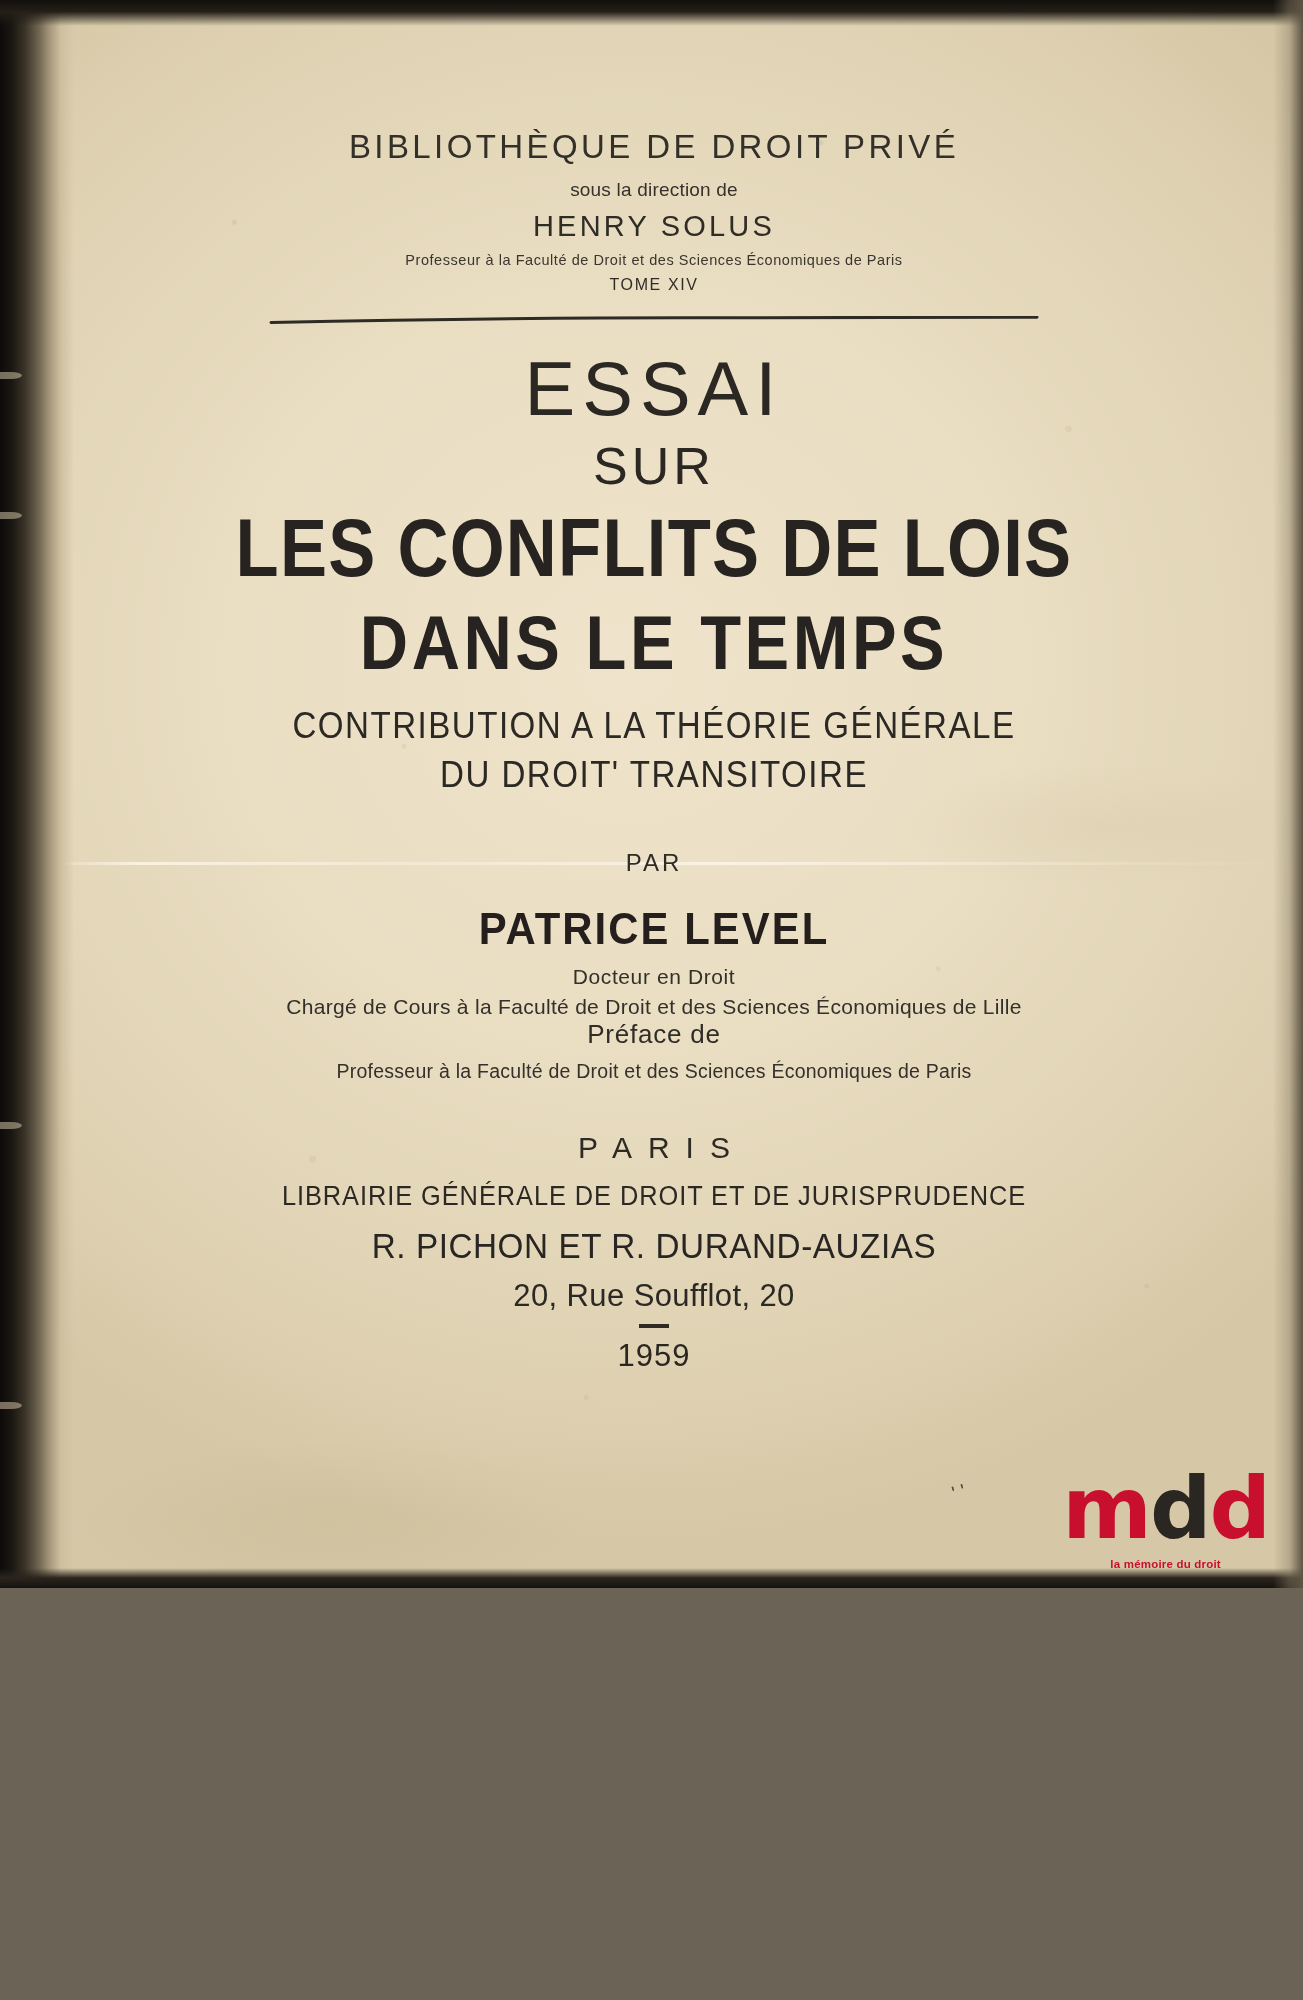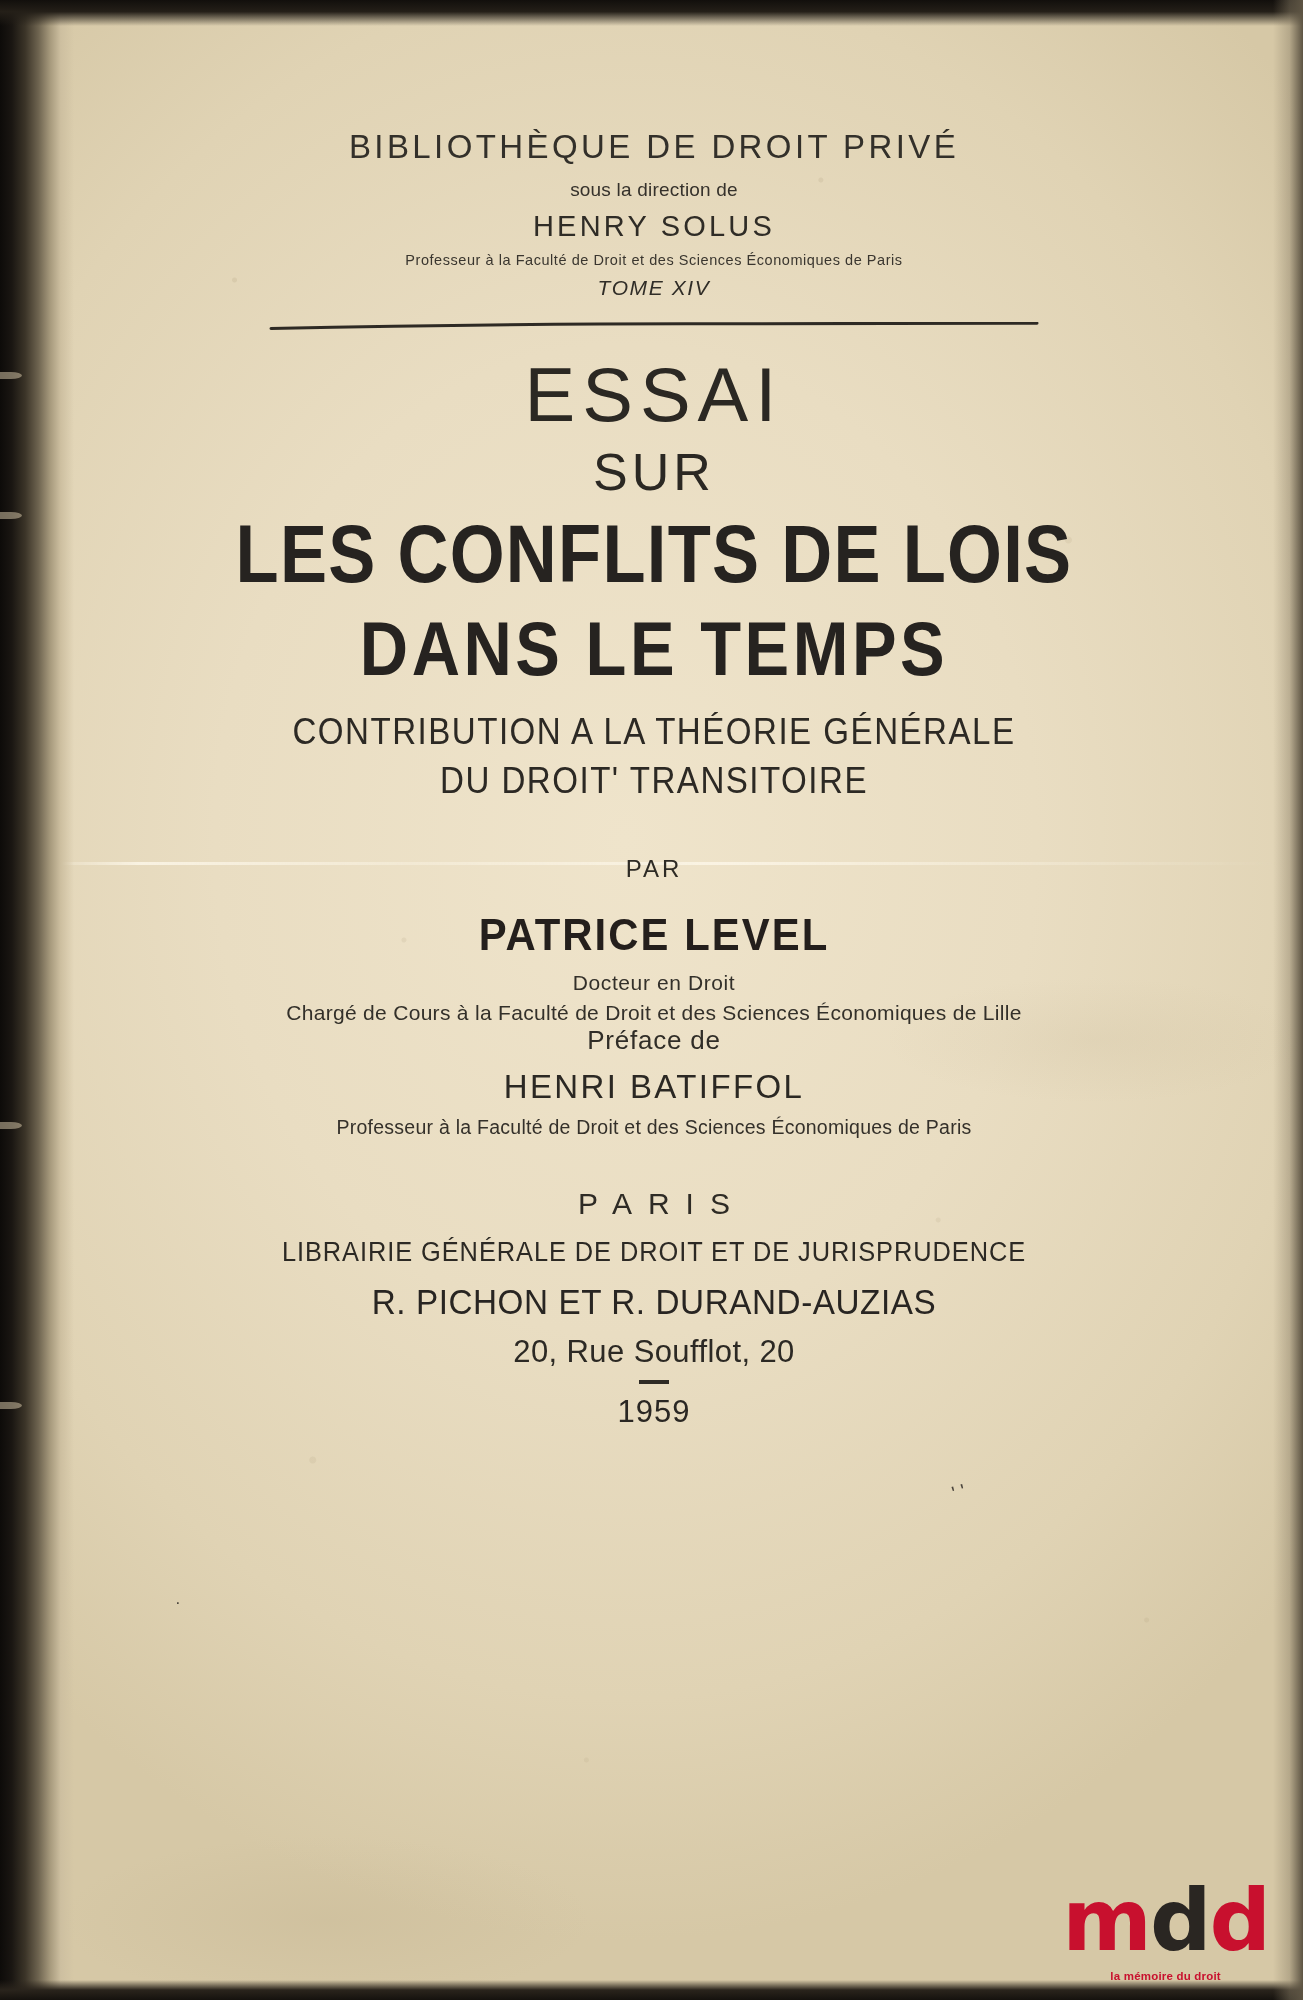--- a/index.html
+++ b/index.html
@@ -8,21 +8,21 @@
     padding: 0;
     background: #6b6355;
   }
   body {
     font-family: "Liberation Sans", sans-serif;
   }
 
   .page {
     position: relative;
     width: 1303px;
-    height: 2000px;
+    height: 1588px;
     overflow: hidden;
     background: #e8dcc0;
     background-image:
       radial-gradient(ellipse 70% 55% at 48% 42%, #efe4cb 0%, #e9ddc2 45%, #e0d3b4 78%, #d6c8a6 100%);
   }
 
   
   .edge-top {
     position: absolute; left: 0; top: 0; width: 100%; height: 26px;
     background: linear-gradient(180deg, #120f0c 0%, #241f18 45%, rgba(60,52,40,0) 100%);
@@ -108,24 +108,23 @@
     color: #2f2c26;
   }
   .series-affil {
     margin-top: 9px;
     font-size: 14.5px;
     letter-spacing: .55px;
     color: #3a362f;
   }
   .series-tome {
     margin-top: 8px;
-    font-size: 21px;
+    font-size: 16px;
     letter-spacing: 1.6px;
     color: #302d27;
-    font-style: italic;
   }
 
   .rule {
     position: relative;
     width: 770px;
     margin: 22px auto 0 auto;
     height: 4px;
   }
   .rule svg { display: block; }
 
@@ -363,21 +362,20 @@
 
     <div class="t-contrib">CONTRIBUTION A LA THÉORIE GÉNÉRALE</div>
     <div class="t-contrib" style="margin-top:4px;">DU DROIT' TRANSITOIRE</div>
 
     <div class="t-par">PAR</div>
     <div class="t-author">PATRICE LEVEL</div>
     <div class="t-author-1">Docteur en Droit</div>
     <div class="t-author-2">Chargé de Cours à la Faculté de Droit et des Sciences Économiques de Lille</div>
 
     <div class="t-pref-label">Préface de</div>
-    <div class="t-pref-name">HENRI BATIFFOL</div>
     <div class="t-pref-affil">Professeur à la Faculté de Droit et des Sciences Économiques de Paris</div>
 
 
     <div class="pub-city">PARIS</div>
     <div class="pub-house">LIBRAIRIE GÉNÉRALE DE DROIT ET DE JURISPRUDENCE</div>
     <div class="pub-names">R. PICHON ET R. DURAND-AUZIAS</div>
     <div class="pub-addr">20, Rue Soufflot, 20</div>
     <div class="pub-dash"></div>
     <div class="pub-year">1959</div>
 

